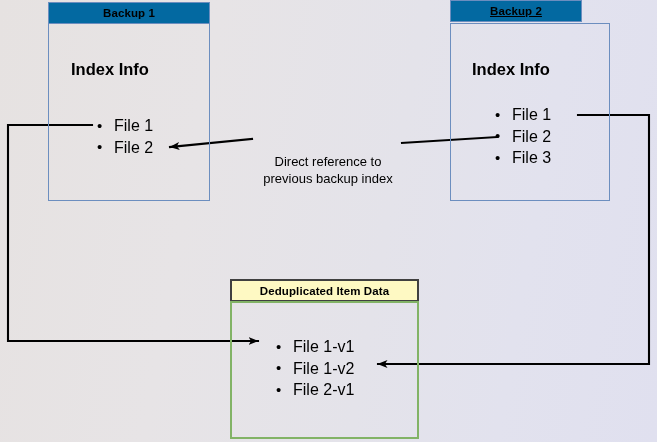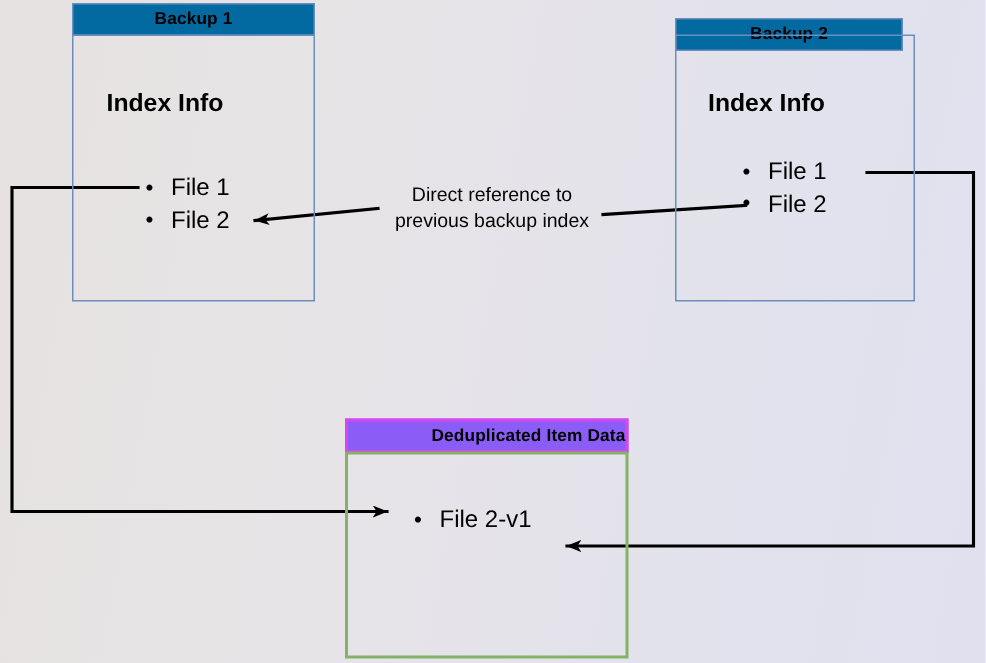--- a/index.html
+++ b/index.html
@@ -41,23 +41,22 @@
   }
   .blue-header {
     border: 1.6px solid #6c8ebf;
     background: #0369a1;
   }
   .green-body {
     border: 2px solid #82b366;
     background: transparent;
   }
   .green-header {
-    border: 2px solid #d946ef;
-    background: #8b5cf6;
-    justify-content: flex-end;
+    border: 2px solid #404040;
+    background: #fef9c3;
   }
   .index-label {
     position: absolute;
     font-size: 16.5px;
     color: #000;
     white-space: nowrap;
     font-weight: bold;
   }
   .bullet-list {
     position: absolute;
@@ -81,20 +80,21 @@
     font-size: 15px;
     line-height: 21.5px;
   }
   .center-label {
     position: absolute;
     font-size: 13px;
     line-height: 16.5px;
     color: #000;
     text-align: center;
     white-space: pre-line;
+    margin-top: 32px;
   }
   svg { display: block; }
 </style>
 </head>
 <body>
 
 <svg id="canvas" viewBox="0 0 657 442" width="657" height="442" xmlns="http://www.w3.org/2000/svg">
   <defs>
     <marker id="arrow-r" markerWidth="10" markerHeight="8" refX="9.5" refY="4" orient="auto" markerUnits="userSpaceOnUse">
       <path d="M0,0 L10,4 L0,8 L2.6,4 Z" fill="#000"></path>
@@ -117,35 +117,38 @@
 </div>
 <div class="box blue-body" style="left:48px; top:23px; width:162px; height:178px;"></div>
 
 <div class="index-label" style="left:71px; top:60px;">Index Info</div>
 
 <ul class="bullet-list" style="left:97px; top:115px;">
   <li>File 1</li>
   <li>File 2</li>
 </ul>
 
-<div class="box-header blue-header" style="left:450px; top:12px; width:152px; height:22px;">
+<div class="box-header blue-header" style="left:450px; top:0; width:132px; height:22px;text-decoration:underline;">
   <span>Backup 2</span>
 </div>
 <div class="box blue-body" style="left:450px; top:23px; width:160px; height:178px;"></div>
 
 <div class="index-label" style="left:472px; top:60px;">Index Info</div>
 
 <ul class="bullet-list" style="left:495px; top:104px;">
   <li>File 1</li>
   <li>File 2</li>
+  <li>File 3</li>
 </ul>
 
 <div class="center-label" style="left:254px; top:122px; width:148px;">Direct reference to
 previous backup index</div>
 
 <div class="box-header green-header" style="left:230px; top:279px; width:189px; height:23px;">
   <span>Deduplicated Item Data</span>
 </div>
 <div class="box green-body" style="left:230px; top:301px; width:189px; height:138px;"></div>
 
 <ul class="bullet-list" style="left:276px; top:336px;">
+  <li>File 1-v1</li>
+  <li>File 1-v2</li>
   <li>File 2-v1</li>
 </ul>
 
 </body></html>

